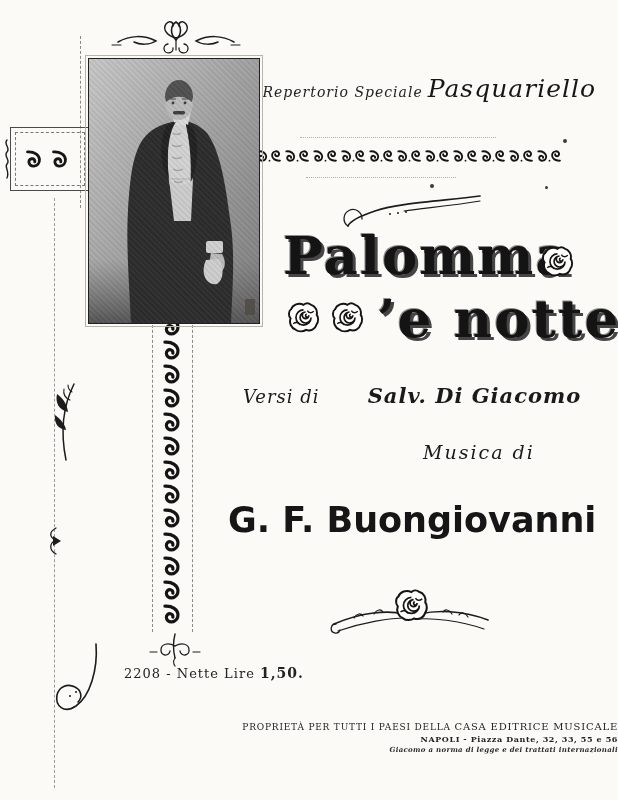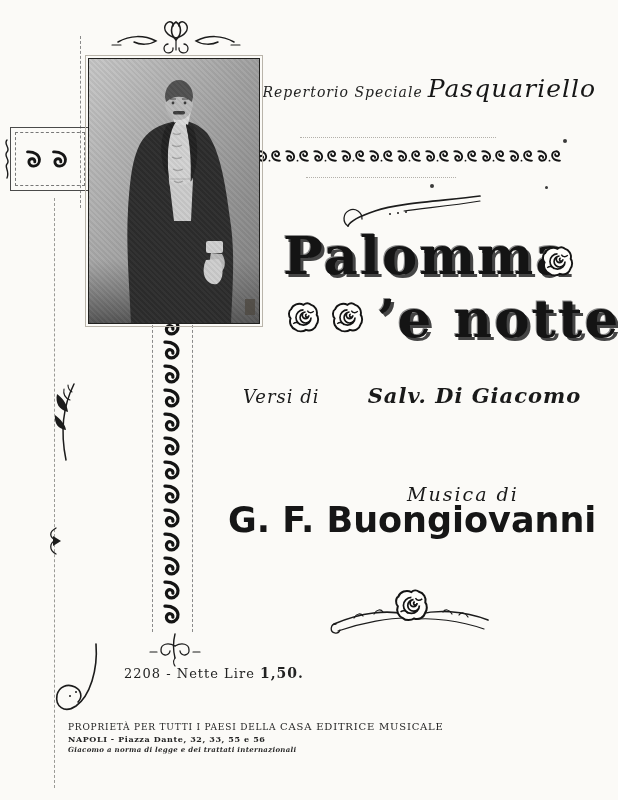--- a/index.html
+++ b/index.html
@@ -49,21 +49,21 @@
   .t2{left:377px;top:287px;}
   .rose{color:#141414;}
   .rose-1{left:541px;top:245px;width:33px;height:33px;}
   .rose-2{left:287px;top:301px;width:33px;height:33px;}
   .rose-3{left:331px;top:301px;width:33px;height:33px;}
 
   
   .versi{left:243px;top:383px;white-space:nowrap;}
   .versi-label{font-style:italic;font-size:18px;letter-spacing:1px;}
   .lyricist{font-style:italic;font-weight:bold;font-size:21px;letter-spacing:1px;margin-left:43px;}
-  .musica{left:407px;top:441px;font-style:italic;font-size:19px;letter-spacing:2px;white-space:nowrap;margin-top:42px;}
+  .musica{left:423px;top:441px;font-style:italic;font-size:19px;letter-spacing:2px;white-space:nowrap;}
   .composer{left:228px;top:500px;width:360px;text-align:center;font-family:"DejaVu Sans",sans-serif;
             font-weight:bold;font-size:35px;letter-spacing:0px;color:#161616;white-space:nowrap;}
   .spray{left:330px;top:586px;width:162px;height:52px;}
 
   
   .railL{left:152px;top:310px;height:322px;}
   .railR{left:192px;top:310px;height:322px;}
   .colorn{left:161px;top:314px;width:24px;display:flex;flex-direction:column;color:#141414;}
   .colorn svg{width:22px;height:24px;flex:0 0 auto;}
   .colend{left:146px;top:632px;width:58px;height:36px;}
@@ -71,21 +71,21 @@
   
   .leaf{left:46px;top:382px;width:34px;height:80px;}
   .mini{left:40px;top:524px;width:28px;height:36px;}
   .spiral{left:50px;top:642px;width:54px;height:82px;}
 
   
   .price{left:124px;top:665px;font-size:13px;letter-spacing:1px;color:#222;white-space:nowrap;}
   .price .amount{font-weight:bold;font-size:14px;}
 
   
-  .publisher{left:68px;top:721px;width:550px;text-align:left;color:#232323;}
+  .publisher{left:68px;top:721px;width:550px;text-align:right;color:#232323;}
   .pub-l1{font-size:9px;letter-spacing:.8px;}
   .pub-l1 .emph{font-size:10px;}
   .pub-name{font-size:20px;font-weight:bold;letter-spacing:7px;margin-top:1px;}
   .pub-addr{font-size:8px;font-weight:bold;letter-spacing:.6px;margin-top:2px;}
   .pub-legal{font-size:7px;font-weight:bold;font-style:italic;letter-spacing:.3px;margin-top:1px;color:#2b2b2b;}
 
   .speck{position:absolute;border-radius:50%;background:#3a3a3a;}
   .orn-stroke{fill:none;stroke:#1c1c1c;stroke-linecap:round;}
 </style>
 </head>

